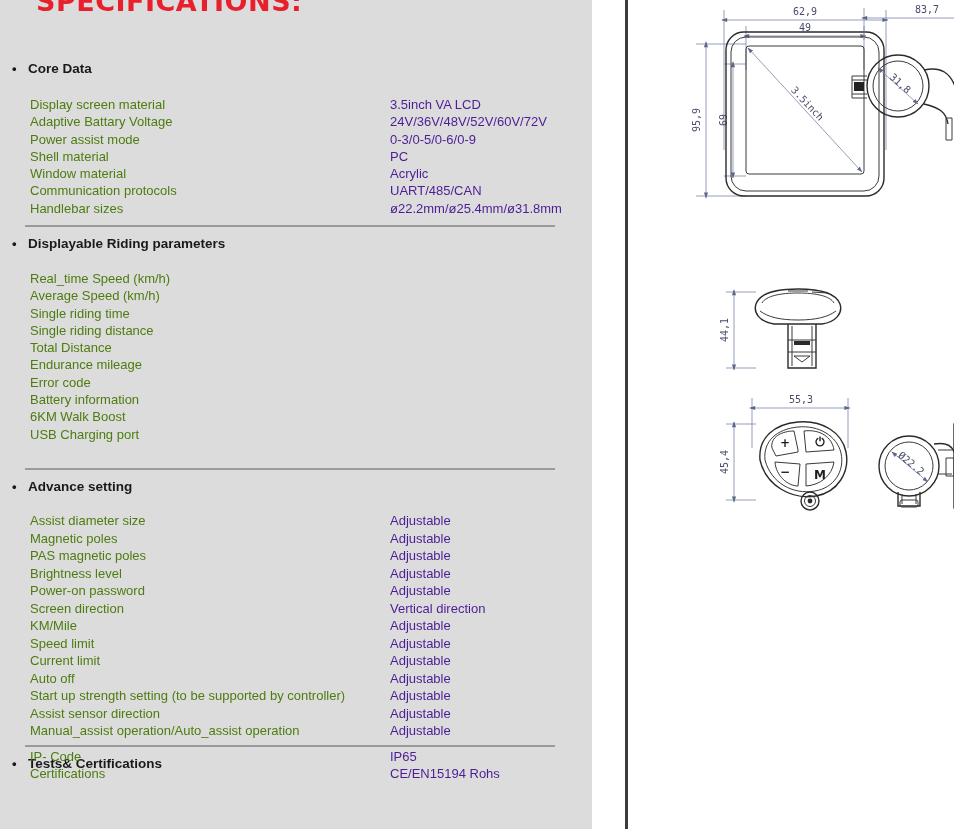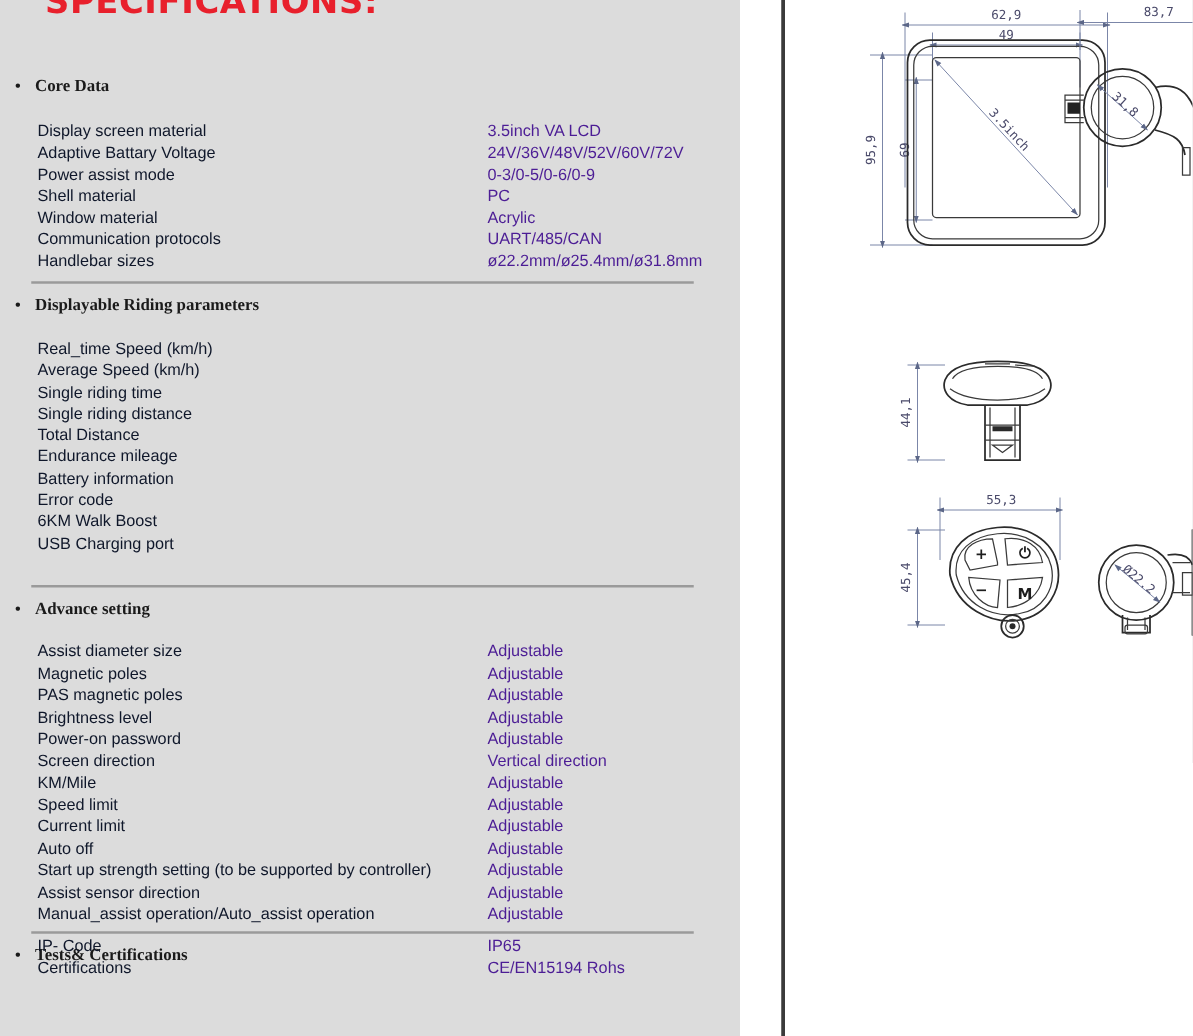--- a/index.html
+++ b/index.html
@@ -39,42 +39,42 @@
     left: 25px; width: 530px; height: 2px;
     background: #9a9a9a;
   }
 
   .sec-head {
     position: absolute;
     left: 12px;
     font-size: 13.5px;
     font-weight: bold;
     color: #1a1a1a;
-    font-family: Liberation Serif, serif;
+    font-family: Liberation Sans, sans-serif;
     white-space: nowrap;
   }
   .sec-head .bullet {
     display: inline-block;
     width: 16px;
     color: #1a1a1a;
     font-size: 13px;
   }
 
   .rows { position: absolute; left: 0; width: 592px; }
   .row {
     position: relative;
     height: 17.3px;
     line-height: 17.3px;
     white-space: nowrap;
   }
   .row .k {
     position: absolute;
     left: 30px;
     font-size: 13px;
-    color: #0f172a;
+    color: #4d7c0f;
   }
   .row .v {
     position: absolute;
     left: 390px;
     font-size: 13px;
     color: #4c1d95;
   }
   .row.tight { height: 17.5px; line-height: 17.5px; }
 
   
@@ -154,24 +154,24 @@
       <div class="row">
           <span class="k">Single riding distance</span>
         </div>
       <div class="row">
           <span class="k">Total Distance</span>
         </div>
       <div class="row">
           <span class="k">Endurance mileage</span>
         </div>
       <div class="row">
+          <span class="k">Error code</span>
+        </div>
+      <div class="row">
           <span class="k">Battery information</span>
-        </div>
-      <div class="row">
-          <span class="k">Error code</span>
         </div>
       <div class="row">
           <span class="k">6KM Walk Boost</span>
         </div>
       <div class="row">
           <span class="k">USB Charging port</span>
         </div>
     </div>
     <div class="divider" style="top:468px;"></div>
   </div>

